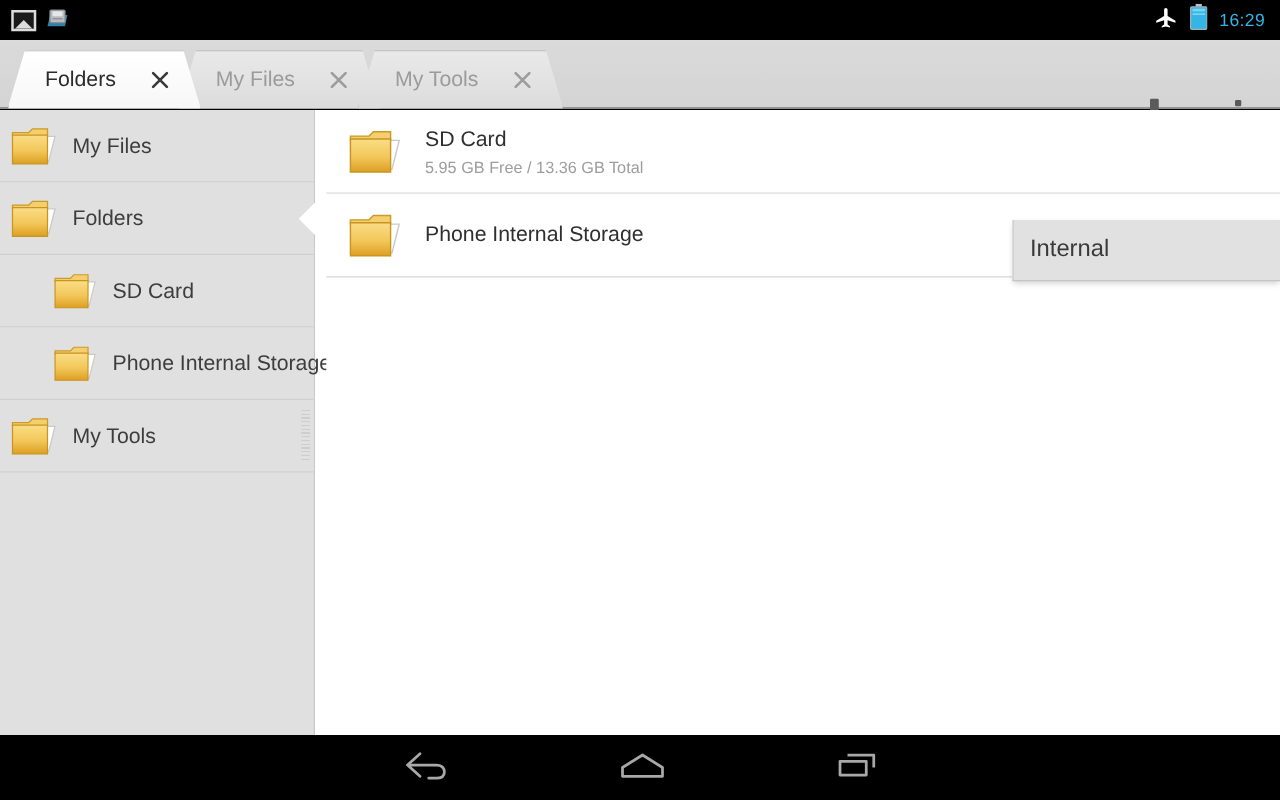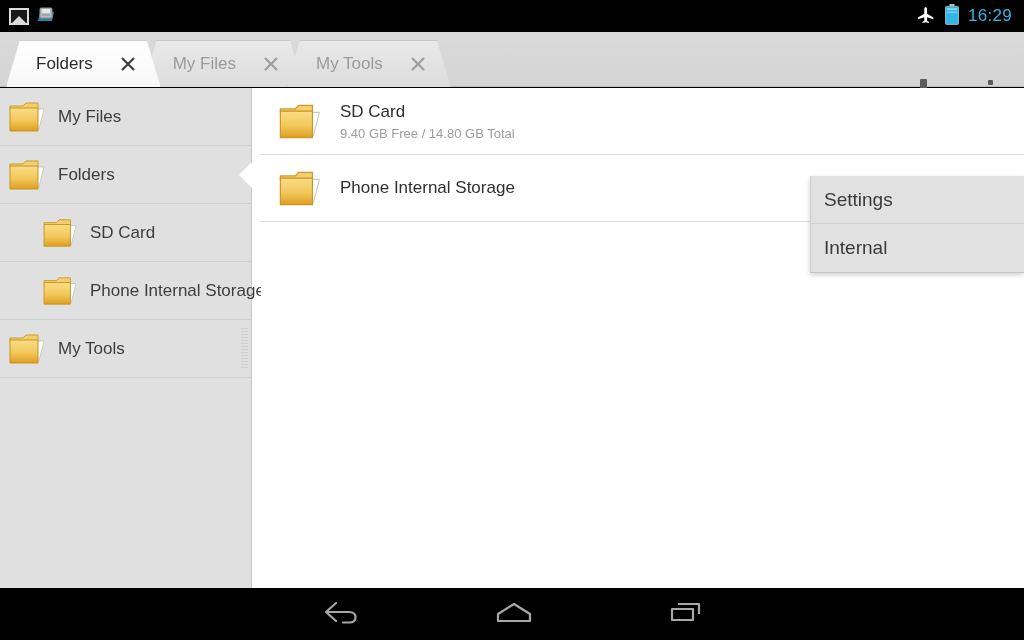--- a/index.html
+++ b/index.html
@@ -17,21 +17,21 @@
     width: 1024px; height: 32px;
     background: #000000;
     display: flex; align-items: center;
   }
   .status-left { display: flex; align-items: center; gap: 7px; padding-left: 9px; }
   .status-right {
     margin-left: auto; display: flex; align-items: center;
     gap: 9px; padding-right: 12px;
   }
   .sb-clock {
-    color: #33b5e5; font-size: 17px; letter-spacing: .3px;
+    color: #33b5e5; font-size: 14px; letter-spacing: .3px;
     font-family: "Liberation Sans", sans-serif;
   }
   .ic-photo {
     width: 20px; height: 17px; border: 2px solid #dcdcdc;
     background: #1a1a1a; position: relative; overflow: hidden;
   }
   .ic-photo::after {
     content: ""; position: absolute; left: 1px; bottom: 0;
     width: 0; height: 0;
     border-left: 7px solid transparent; border-right: 7px solid transparent;
@@ -387,21 +387,21 @@
               <linearGradient id="fgm1" x1="0" y1="0" x2="0" y2="1">
                 <stop offset="0%" stop-color="#fadd86"></stop>
                 <stop offset="55%" stop-color="#f2c75a"></stop>
                 <stop offset="100%" stop-color="#dd9f22"></stop>
               </linearGradient>
             </defs>
           </svg>
         </span>
         <span class="rtext">
           <span class="rtitle">SD Card</span>
-          <span class="rsub">9.40 GB Free  / 14.80 GB Total</span>
+          <span class="rsub">5.95 GB Free  / 13.36 GB Total</span>
         </span>
       </div>
 
       <div class="row">
         <span class="folder">
           <svg width="46" height="39" viewBox="0 0 40 34">
             <path d="M2 6 L15 6 L18 3 L30 3 L30 9 L2 9 Z" fill="#f3cf6e" stroke="#cb9a28" stroke-width="1"></path>
             <path d="M7 9 L36 9 L31 29 L2 29 Z" fill="#ffffff" stroke="#c9c9c9" stroke-width="1"></path>
             <path d="M2 8 L30 8 L30 31 L2 31 Z" fill="url(#fgm2)" stroke="#c9941f" stroke-width="1"></path>
             <defs>
@@ -414,23 +414,20 @@
           </svg>
         </span>
         <span class="rtext">
           <span class="rtitle">Phone Internal Storage</span>
         </span>
       </div>
 
     </div>
 
     <div class="menu">
-      <div class="menu-item">
-        <span>Settings</span>
-      </div>
       <div class="menu-item">
         <span>Internal</span>
       </div>
     </div>
 
   </div>
 
   <div class="navbar">
     <div class="nav-btn nav-back">
       <span>

